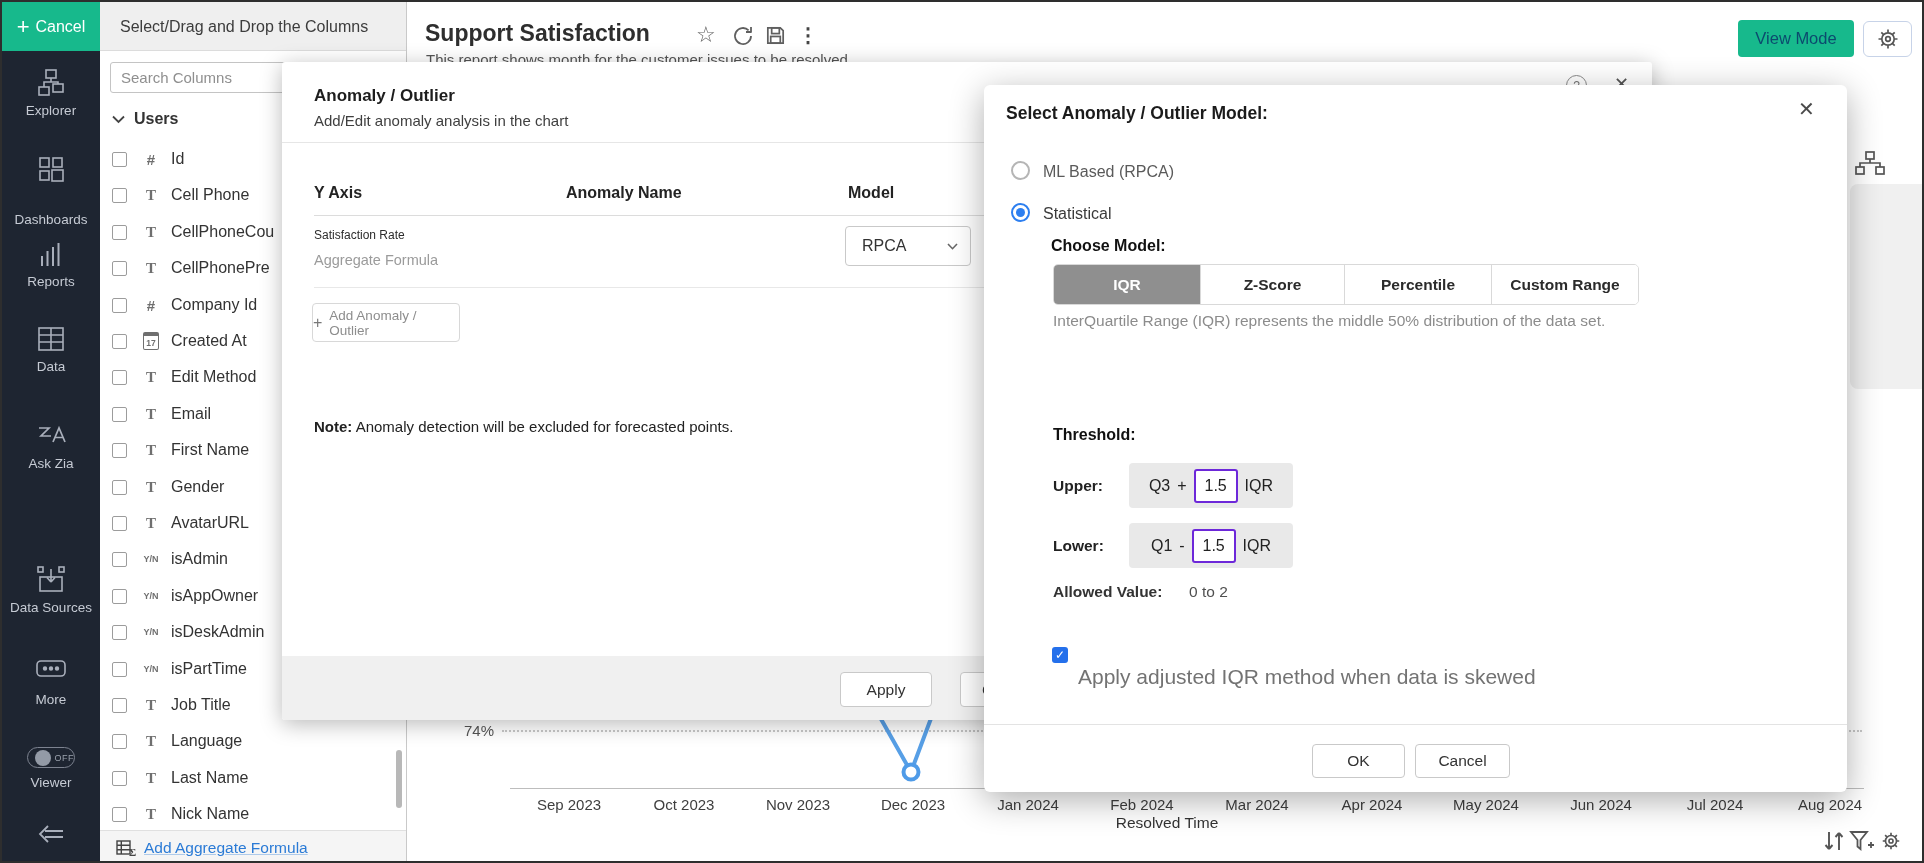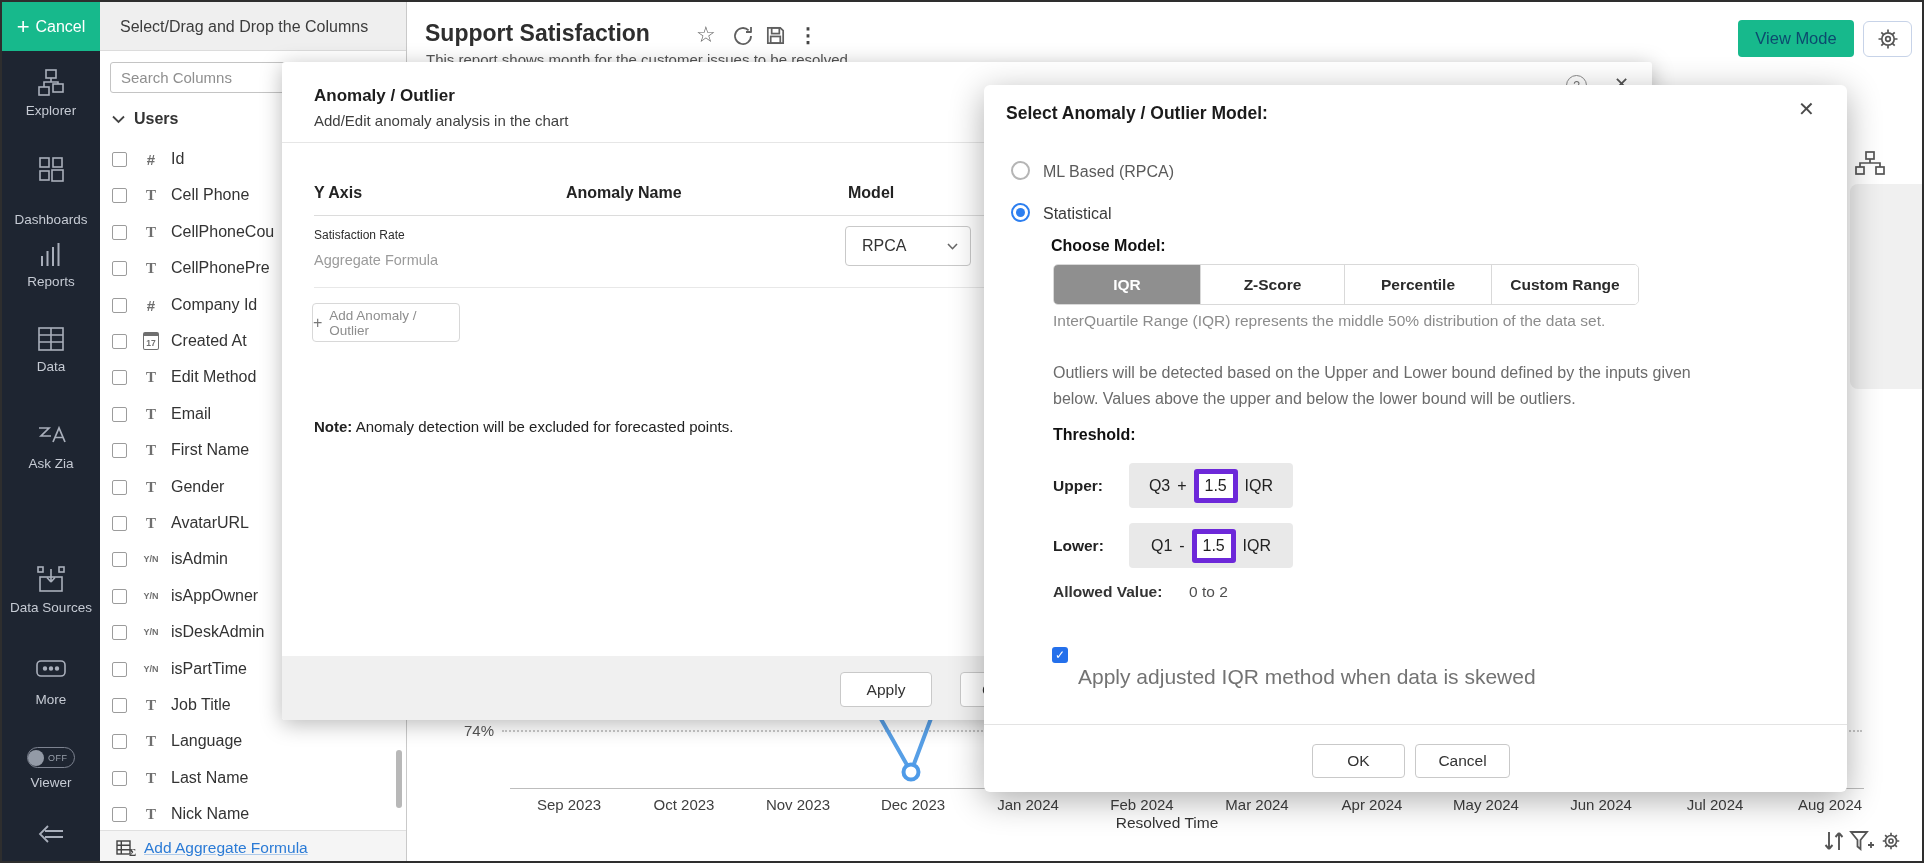--- a/index.html
+++ b/index.html
@@ -11,21 +11,21 @@
 
   
   .sidebar { left:0; top:0; width:98px; height:863px; background:#1E2531; z-index:5; }
   .create-btn { left:0; top:0; width:98px; height:49px; background:#17B98C; color:#fff;
     display:flex; align-items:center; justify-content:center; gap:6px; font-size:16px; cursor:pointer; }
   .create-plus { font-size:22px; font-weight:400; line-height:1; }
   .nav-ico { left:0; width:98px; display:flex; justify-content:center; color:#A9AFBB; }
   .nav-lab { left:0; width:98px; text-align:center; color:#C6CBD4; font-size:13.5px; line-height:18px; }
 
   .toggle-pill { left:25px; width:48px; height:21px; border:1.5px solid #7d8390; border-radius:11px;
-    display:flex; align-items:center; padding:0; }
+    display:flex; align-items:center; padding:0;justify-content:flex-end; }
   .toggle-knob { width:16px; height:16px; border-radius:50%; background:#939AA6; }
   .toggle-off { font-size:9px; color:#9AA1AC; margin-left:4px; letter-spacing:.5px; }
 
   
   .colpanel { left:98px; top:0; width:307px; height:863px; background:#fff;
     border-right:1px solid #c9c9c9; z-index:4; }
   .colpanel-header { position:absolute; left:0; top:0; width:100%; height:49px; background:#EFEFEF;
     border-bottom:1px solid #dcdcdc; font-size:16px; color:#3c3c3c; line-height:49px; padding-left:20px; }
   .search-box { position:absolute; left:10px; top:60px; width:268px; height:31px;
     border:1px solid #c4c4c4; border-radius:3px; background:#fff; font-size:15px; color:#555;
@@ -112,21 +112,21 @@
   .tab { display:flex; align-items:center; justify-content:center; font-size:15.5px; font-weight:700;
     color:#2b2b2b; border-right:1px solid #d9d9d9; cursor:pointer; background:#fff; }
   .tab:last-child { border-right:none; }
   .tab.sel { background:#8F8F8F; color:#fff; }
   .m2-desc { left:69px; top:227px; font-size:15.5px; color:#8c8c8c; }
   .m2-body { left:69px; top:275px; font-size:16px; color:#6b6b6b; line-height:25.5px; }
   .m2-threshold { left:69px; top:341px; font-size:16px; font-weight:700; color:#111; }
   .thr-lab { font-size:15.5px; font-weight:700; color:#222; }
   .thr-group { width:164px; height:45px; background:#E9E9E9; border-radius:4px; display:flex;
     align-items:center; justify-content:center; gap:7px; font-size:16px; color:#222; }
-  .thr-input { width:44px; height:34px; background:#fff; border:5px solid #6d28d9; border-radius:3px;
+  .thr-input { width:44px; height:34px; background:#fff; border:2px solid #6d28d9; border-radius:3px;
     text-align:center; font-size:16px; color:#222; font-family:"Liberation Sans",sans-serif; }
   .m2-allowed-lab { left:69px; top:498px; font-size:15.5px; font-weight:700; color:#333; }
   .m2-allowed-val { left:205px; top:498px; font-size:15.5px; color:#4f4f4f; }
   .m2-check { left:68px; top:562px; width:16px; height:16px; background:#2470EB; border-radius:3px;
     color:#fff; font-size:12px; display:flex; align-items:center; justify-content:center; cursor:pointer; }
   .m2-check-lab { left:94px; top:580px; font-size:21px; color:#737373; }
   .m2-hr { left:0; top:639px; width:100%; border-top:1px solid #e3e3e3; }
 </style>
 </head>
 <body>
@@ -471,24 +471,20 @@
     <div class="abs m2-radio-lab" style="left:59px;top:120px;color:#3a3a3a;">Statistical</div>
 
     <div class="abs m2-choose">Choose Model:</div>
     <div class="tabs abs">
       <div class="tab sel" style="width:147px;">IQR</div>
       <div class="tab" style="width:144px;">Z-Score</div>
       <div class="tab" style="width:147px;">Percentile</div>
       <div class="tab" style="width:146px;">Custom Range</div>
     </div>
     <div class="abs m2-desc">InterQuartile Range (IQR) represents the middle 50% distribution of the data set.</div>
-    <div class="abs m2-body">
-      <span>Outliers will be detected based on the Upper and Lower bound defined by the inputs given</span><br>
-      <span>below. Values above the upper and below the lower bound will be outliers.</span>
-    </div>
 
     <div class="abs m2-threshold">Threshold:</div>
 
     <div class="abs thr-lab" style="left:69px;top:392px;">Upper:</div>
     <div class="abs thr-group" style="left:145px;top:378px;">
       <span>Q3</span>
       <span>+</span>
       <input class="thr-input" type="text" value="1.5" style="">
       <span>IQR</span>
     </div>

